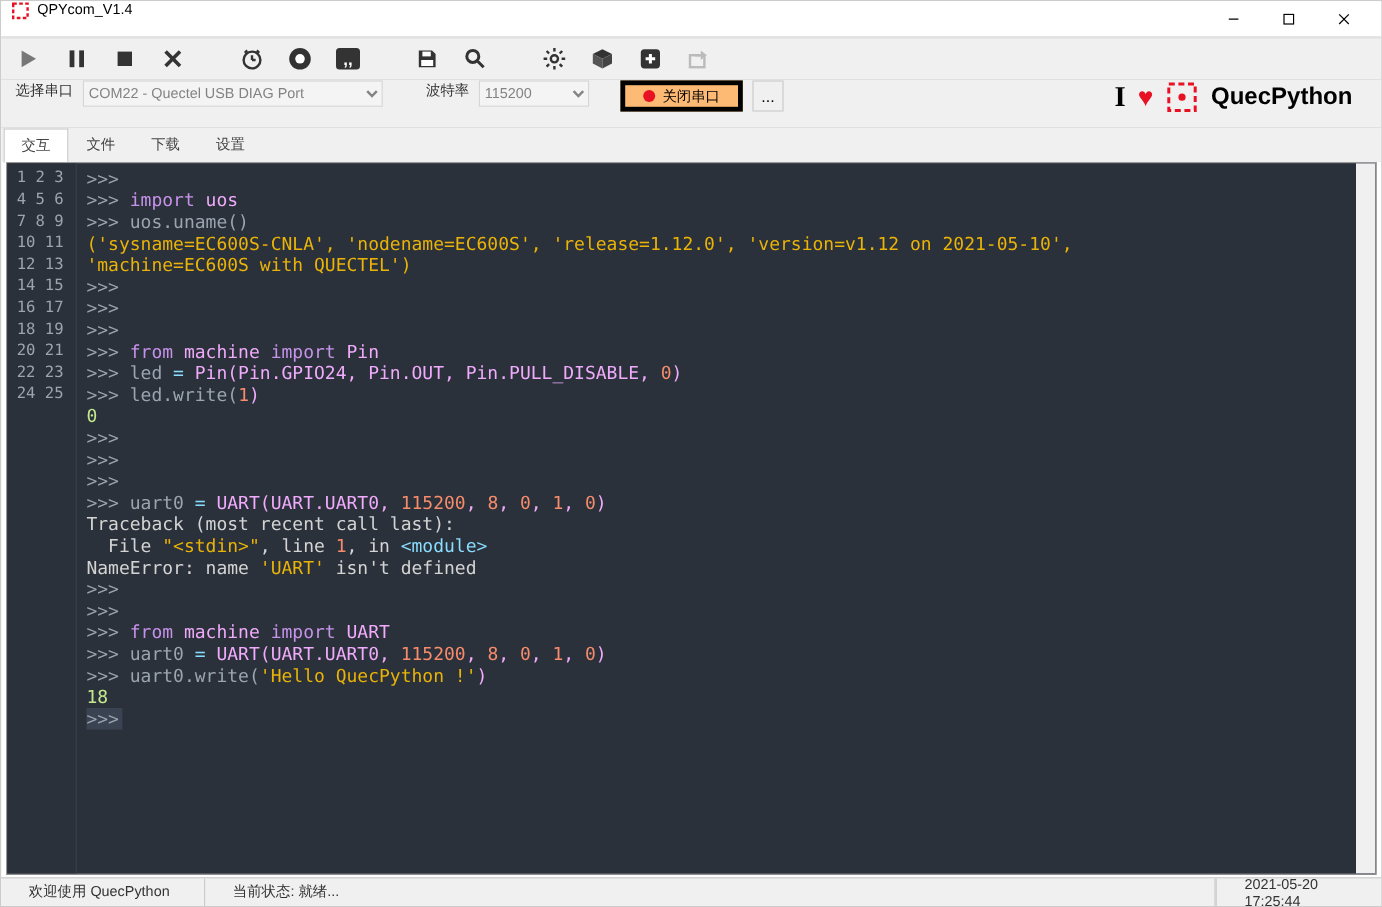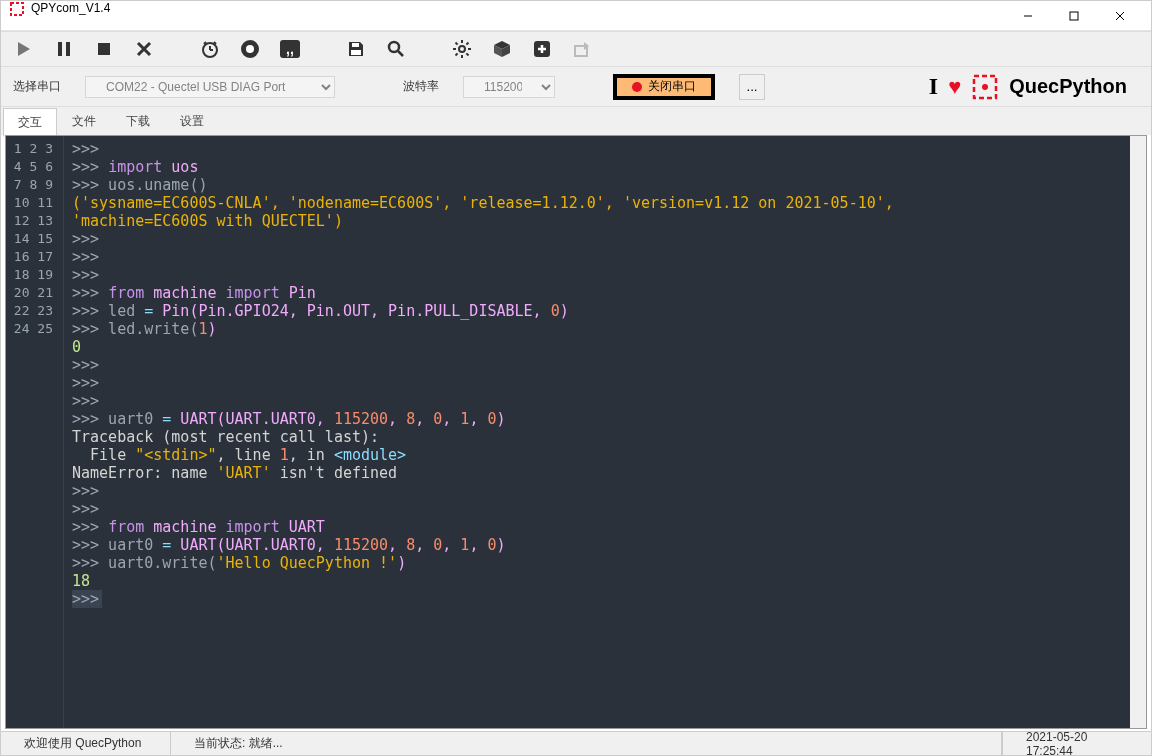--- a/index.html
+++ b/index.html
@@ -8,33 +8,33 @@
 .titlebar { height: 30px; background: #fff; display: flex; align-items: flex-start; padding: 0 8px; border-bottom: 1px solid #e5e5e5; }
 .title-icon { width: 16px; height: 16px; margin-right: 6px; }
 .title-text { flex: 1; font-size: 12px; color: #000; }
 .win-controls { display: flex; gap: 0; }
 .win-btn { width: 46px; height: 30px; display: flex; align-items: center; justify-content: center; color: #000; font-size: 10px; }
 .menubar { height: 24px; background: #fff; display: flex; align-items: center; padding: 0 8px; gap: 12px; font-size: 12px; }
 .menu-item { cursor: default; padding: 2px 4px; }
 .toolbar { height: 36px; background: #f0f0f0; display: flex; align-items: center; padding: 0 12px; gap: 18px; border-top: 1px solid #ddd; border-bottom: 1px solid #ddd; }
 .tool-icon { width: 22px; height: 22px; display: flex; align-items: center; justify-content: center; color: #666; font-size: 18px; }
 .tool-sep { width: 8px; }
-.secondbar { height: 40px; background: #f0f0f0; display: flex; align-items: center; padding: 0 12px; gap: 24px; border-bottom: 1px solid #ddd; }
+.secondbar { height: 40px; background: #f0f0f0; display: flex; align-items: flex-start; padding: 0 12px; gap: 8px; border-bottom: 1px solid #ddd; }
 .secondbar .lbl { font-size: 12px; color: #333; }
-select, .sel { height: 22px; font-size: 12px; background: #f6f6f6; border: 1px solid #ccc; padding: 0 16px; color: #555; }
+select, .sel { height: 22px; font-size: 12px; background: #f6f6f6; border: 1px solid #ccc; padding: 0 0; color: #555; }
 .port-sel { width: 250px; }
 .baud-sel { width: 92px; }
 .btn-close-port { height: 26px; background: #fdba74; border: 4px solid #000000; padding: 0 15px; display: flex; align-items: center; gap: 6px; font-size: 12px; }
 .red-dot { width: 10px; height: 10px; border-radius: 50%; background: #e81123; }
 .btn-dots { width: 26px; height: 26px; background: #f0f0f0; border: 1px solid #ccc; display:flex; align-items:center; justify-content:center; }
 .spacer { flex: 1; }
 .brand { display: flex; align-items: center; gap: 10px; font-size: 20px; font-weight: bold; color: #000; padding-right: 12px; }
 .heart { color: #e81123; font-size: 22px; }
 .qp-logo { width: 28px; height: 28px; }
-.tabs { height: 28px; background: #f0f0f0; display: flex; align-items: center; padding: 0 2px; }
+.tabs { height: 28px; background: #f0f0f0; display: flex; align-items: flex-end; padding: 0 2px; }
 .tab { padding: 5px 14px; font-size: 12px; color: #444; border: 1px solid transparent; cursor: default; }
 .tab.active { background: #fff; border: 1px solid #ccc; border-bottom: 1px solid #fff; position: relative; top: 1px; }
 .editor-wrap { flex: 1; background: #2b313a; display: flex; border: 1px solid #999; margin: 0 4px 2px 4px; overflow: hidden; position: relative; }
 .gutter { width: 58px; background: #2b313a; color: #9aa5b1; font-family: Consolas, monospace; font-size: 13px; text-align: right; padding: 4px 10px 4px 0; line-height: 18px; border-right: 1px solid #3a4048; }
 .code { flex: 1; font-family: Consolas, monospace; font-size: 15px; color: #d4d4d4; padding: 4px 0 4px 8px; line-height: 18px; white-space: pre; }
 .code .pr { color: #9aa5b1; }
 .code .kw { color: #c792ea; }
 .code .str { color: #eab308; }
 .code .num { color: #f78c6c; }
 .code .op { color: #89ddff; }
@@ -258,16 +258,16 @@
 <span class="pr">&gt;&gt;&gt; uart0 </span><span class="op">=</span><span class="id"> UART(UART.UART0, </span><span class="num">115200</span><span class="id">, </span><span class="num">8</span><span class="id">, </span><span class="num">0</span><span class="id">, </span><span class="num">1</span><span class="id">, </span><span class="num">0</span><span class="id">)</span>
 <span class="pr">&gt;&gt;&gt; uart0.write(</span><span class="str">'Hello QuecPython !'</span><span class="id">)</span>
 <span class="ret">18</span>
 <span class="pr current-line">&gt;&gt;&gt;</span></div>
     <div class="scroll-track"></div>
   </div>
 
   <div class="statusbar">
     <div class="status-seg" style="width:170px">欢迎使用 QuecPython</div>
     <div class="status-seg" style="flex:1">当前状态: 就绪...</div>
-    <div class="status-seg" style="width:149px;justify-content:center">2021-05-20 17:25:44</div>
+    <div class="status-seg" style="width:138px;justify-content:center">2021-05-20 17:25:44</div>
   </div>
 
 </div>
 
 </body></html>

